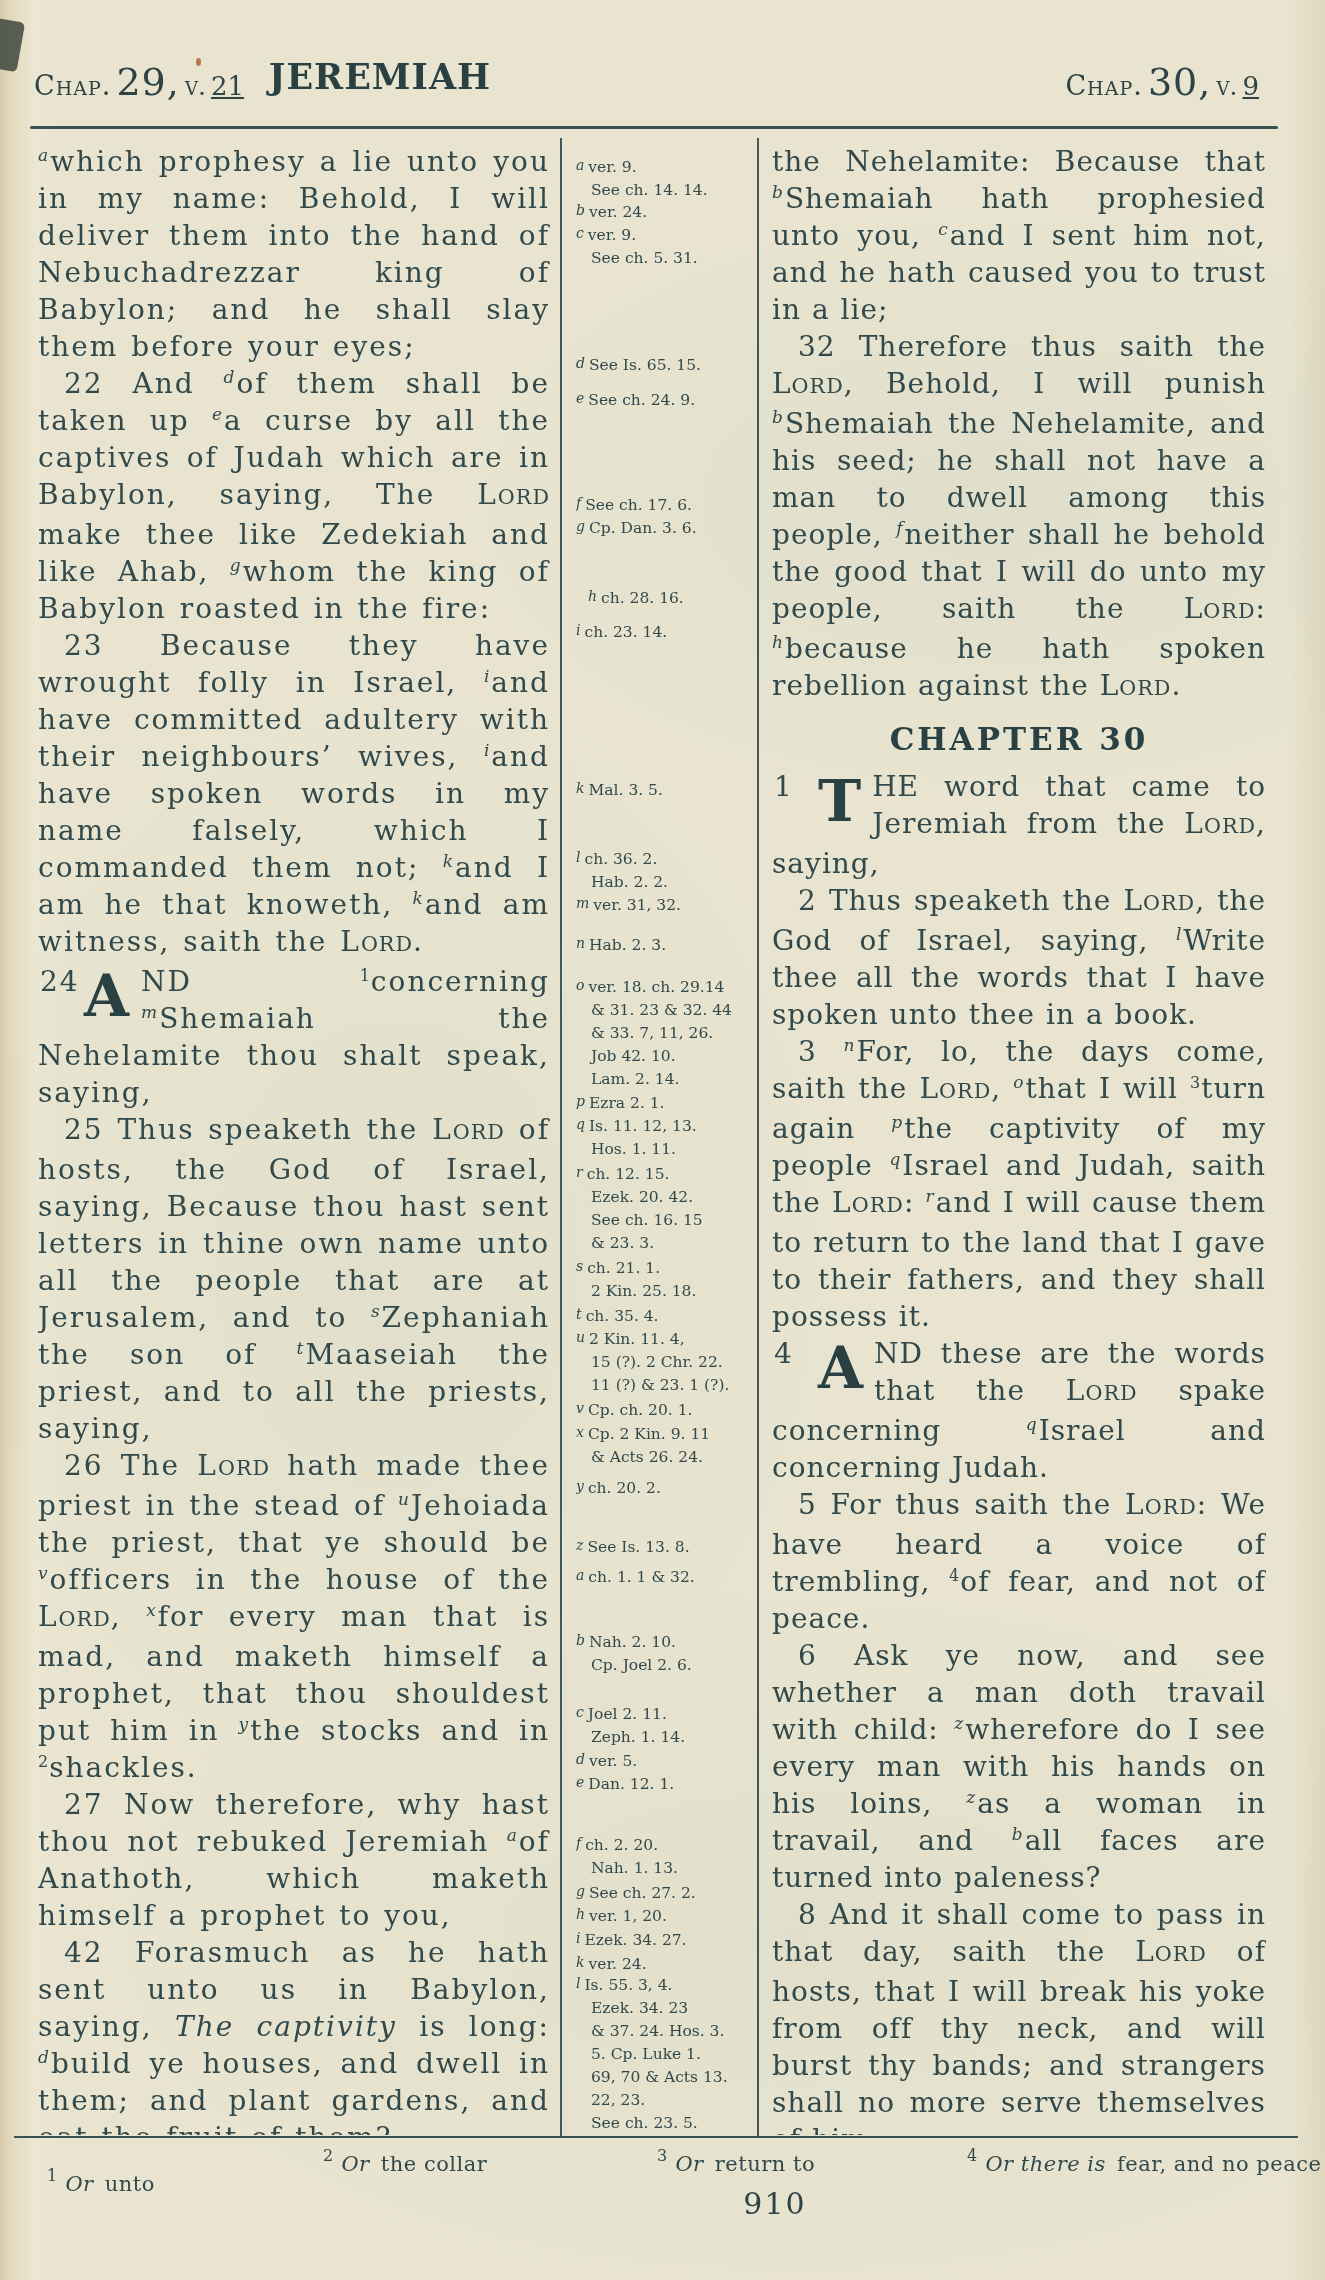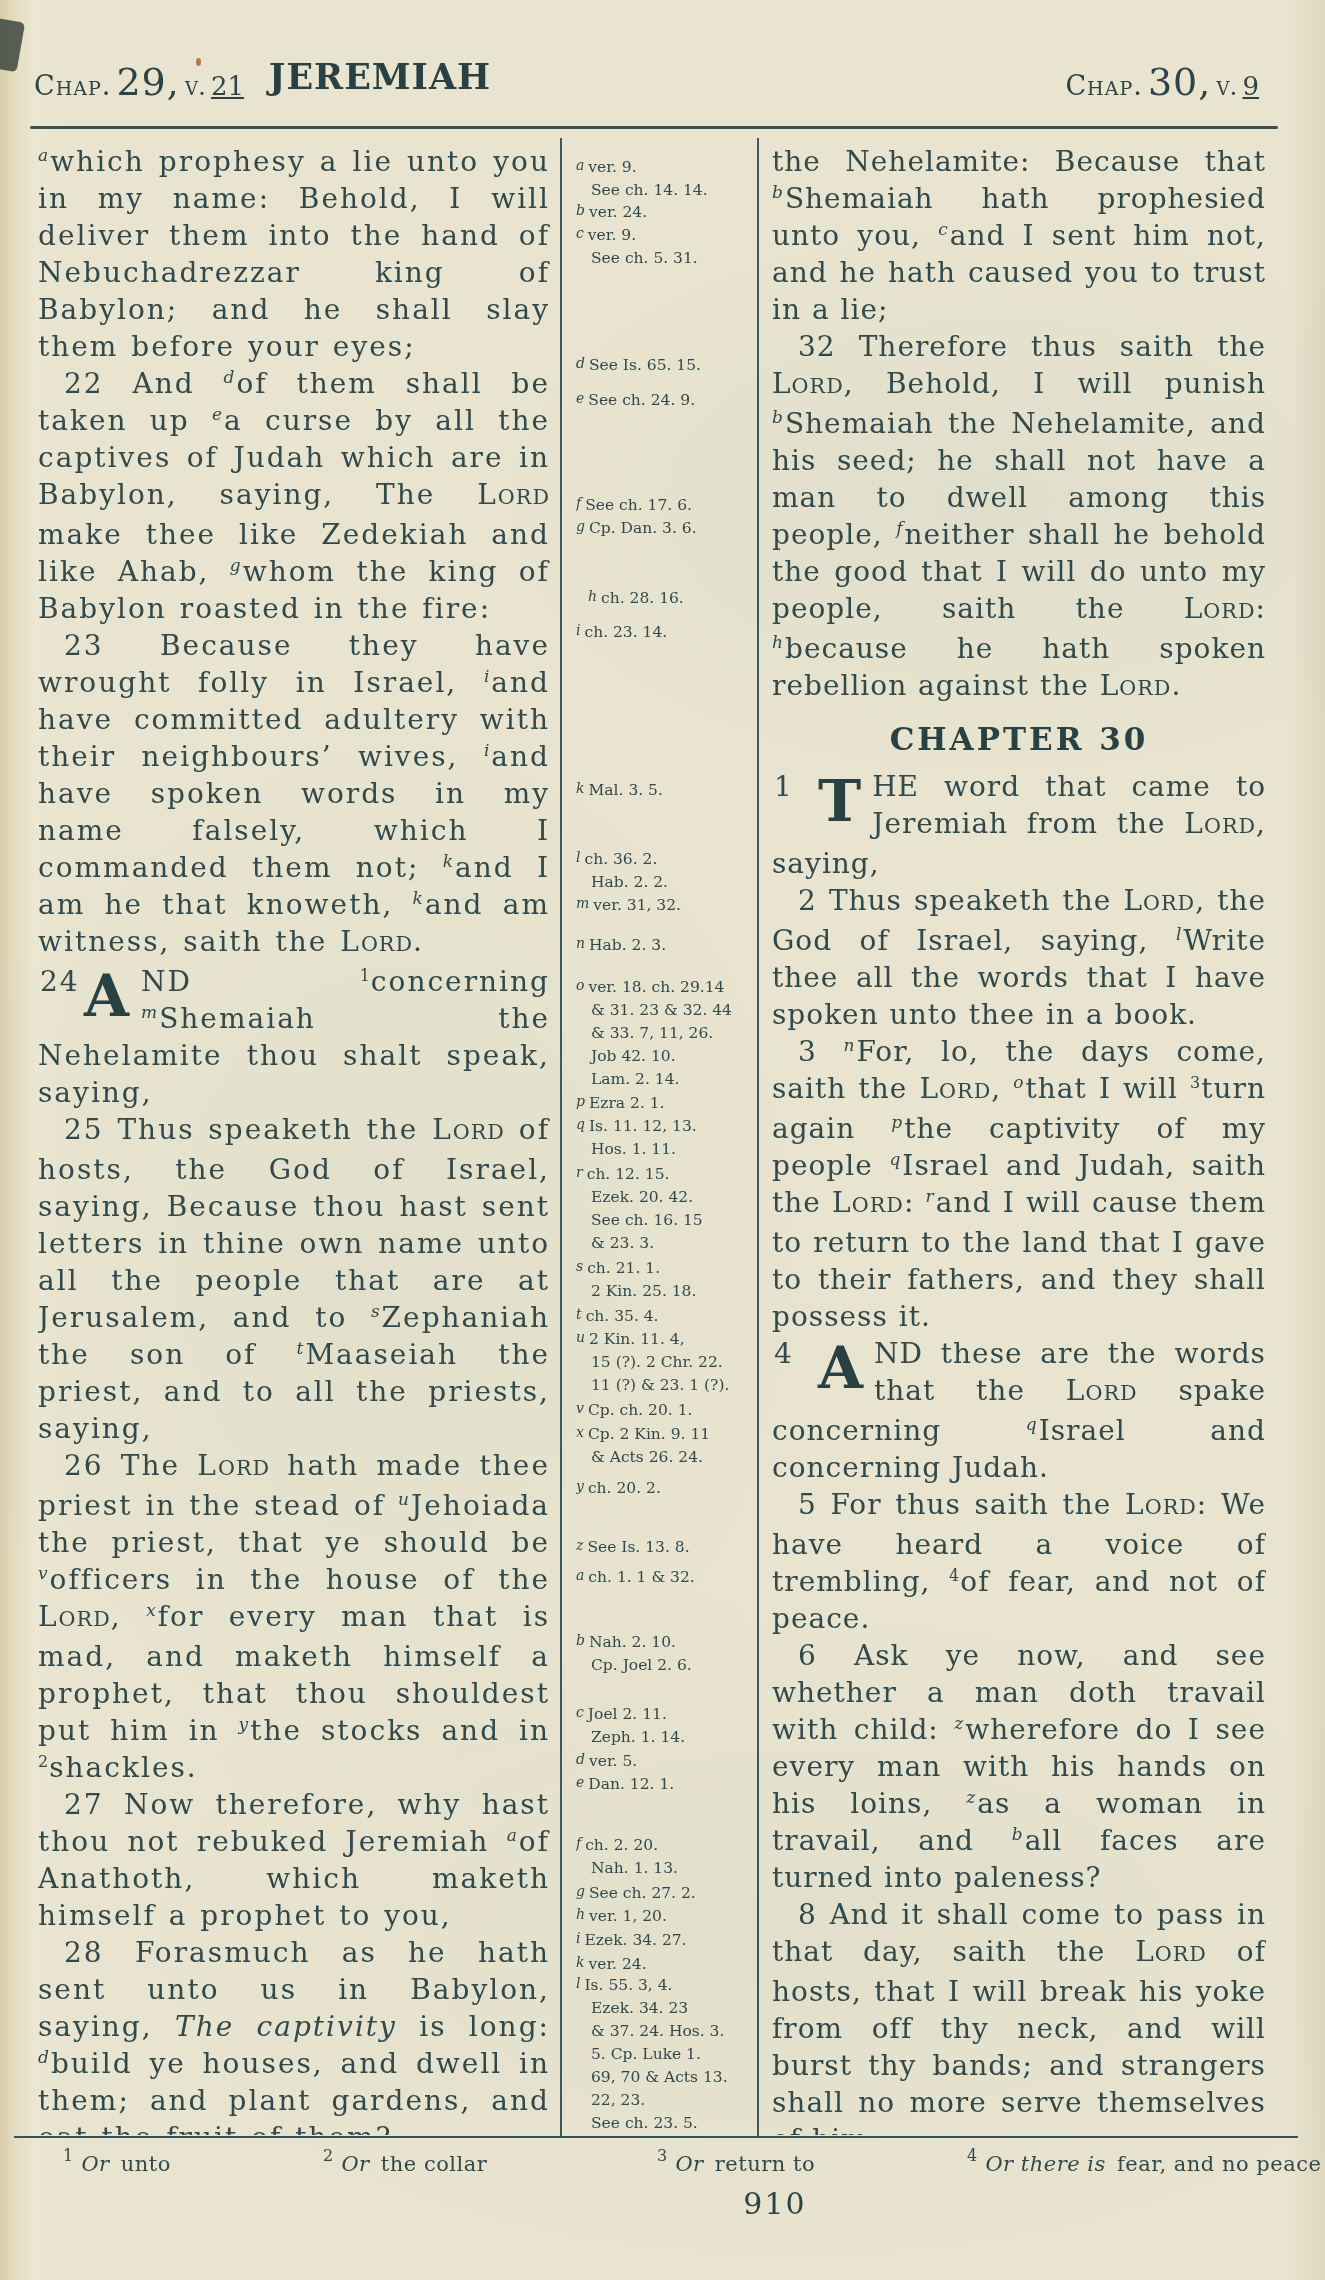--- a/index.html
+++ b/index.html
@@ -85,21 +85,21 @@
   <div class="vrule r2"></div>
 
   <div class="col col-left" id="left-col">
       <p class="para cont"><sup class="rf">a</sup>which prophesy a lie unto you in my name: Behold, I will deliver them into the hand of Nebuchadrezzar king of Babylon; and he shall slay them before your eyes;</p>
       <p class="para"><span class="vnum">22</span> And <sup class="rf">d</sup>of them shall be taken up <sup class="rf">e</sup>a curse by all the captives of Judah which are in Babylon, saying, The <span class="lord">L<span class="ords">ORD</span></span> make thee like Zedekiah and like Ahab, <sup class="rf">g</sup>whom the king of Babylon roasted in the fire:</p>
       <p class="para"><span class="vnum">23</span> Because they have wrought folly in Israel, <sup class="rf">i</sup>and have committed adultery with their neighbours’ wives, <sup class="rf">i</sup>and have spoken words in my name falsely, which I commanded them not; <sup class="rf">k</sup>and I am he that knoweth, <sup class="rf">k</sup>and am witness, saith the <span class="lord">L<span class="ords">ORD</span></span>.</p>
       <p class="para dc"><span class="vnum dcnum">24</span><span class="dropcap">A</span>ND <sup class="fn">1</sup>concerning <sup class="rf">m</sup>Shemaiah the Nehelamite thou shalt speak, saying,</p>
       <p class="para"><span class="vnum">25</span> Thus speaketh the <span class="lord">L<span class="ords">ORD</span></span> of hosts, the God of Israel, saying, Because thou hast sent letters in thine own name unto all the people that are at Jerusalem, and to <sup class="rf">s</sup>Zephaniah the son of <sup class="rf">t</sup>Maaseiah the priest, and to all the priests, saying,</p>
       <p class="para"><span class="vnum">26</span> The <span class="lord">L<span class="ords">ORD</span></span> hath made thee priest in the stead of <sup class="rf">u</sup>Jehoiada the priest, that ye should be <sup class="rf">v</sup>officers in the house of the <span class="lord">L<span class="ords">ORD</span></span>, <sup class="rf">x</sup>for every man that is mad, and maketh himself a prophet, that thou shouldest put him in <sup class="rf">y</sup>the stocks and in <sup class="fn">2</sup>shackles.</p>
       <p class="para"><span class="vnum">27</span> Now therefore, why hast thou not rebuked Jeremiah <sup class="rf">a</sup>of Anathoth, which maketh himself a prophet to you,</p>
-      <p class="para"><span class="vnum">28</span> Forasmuch as he hath sent unto us in Babylon, saying, <em>The captivity</em> is long: <sup class="rf">d</sup>build ye houses, and dwell in them; and plant gardens, and eat the fruit of them?</p>
+      <p class="para"><span class="vnum">42</span> Forasmuch as he hath sent unto us in Babylon, saying, <em>The captivity</em> is long: <sup class="rf">d</sup>build ye houses, and dwell in them; and plant gardens, and eat the fruit of them?</p>
     </div>
   <div class="col-refs" id="ref-col">
       <div class="ref" style="top: 14px;"><span class="rl">a</span>ver. 9.<br>See ch. 14. 14.</div>
       <div class="ref" style="top: 59px;"><span class="rl">b</span>ver. 24.</div>
       <div class="ref" style="top: 82px;"><span class="rl">c</span>ver. 9.<br>See ch. 5. 31.</div>
       <div class="ref" style="top: 212px;"><span class="rl">d</span>See Is. 65. 15.</div>
       <div class="ref" style="top: 247px;"><span class="rl">e</span>See ch. 24. 9.</div>
       <div class="ref" style="top: 352px;"><span class="rl">f</span>See ch. 17. 6.</div>
       <div class="ref" style="top: 375px;"><span class="rl">g</span>Cp. Dan. 3. 6.</div>
       <div class="ref" style="top: 445px; margin-left: 12px;"><span class="rl">h</span>ch. 28. 16.</div>
@@ -139,20 +139,20 @@
       <p class="para"><span class="vnum">2</span> Thus speaketh the <span class="lord">L<span class="ords">ORD</span></span>, the God of Israel, saying, <sup class="rf">l</sup>Write thee all the words that I have spoken unto thee in a book.</p>
       <p class="para"><span class="vnum">3</span> <sup class="rf">n</sup>For, lo, the days come, saith the <span class="lord">L<span class="ords">ORD</span></span>, <sup class="rf">o</sup>that I will <sup class="fn">3</sup>turn again <sup class="rf">p</sup>the captivity of my people <sup class="rf">q</sup>Israel and Judah, saith the <span class="lord">L<span class="ords">ORD</span></span>: <sup class="rf">r</sup>and I will cause them to return to the land that I gave to their fathers, and they shall possess it.</p>
       <p class="para dc"><span class="vnum dcnum">4</span><span class="dropcap">A</span>ND these are the words that the <span class="lord">L<span class="ords">ORD</span></span> spake concerning <sup class="rf">q</sup>Israel and concerning Judah.</p>
       <p class="para"><span class="vnum">5</span> For thus saith the <span class="lord">L<span class="ords">ORD</span></span>: We have heard a voice of trembling, <sup class="fn">4</sup>of fear, and not of peace.</p>
       <p class="para"><span class="vnum">6</span> Ask ye now, and see whether a man doth travail with child: <sup class="rf">z</sup>wherefore do I see every man with his hands on his loins, <sup class="rf">z</sup>as a woman in travail, and <sup class="rf">b</sup>all faces are turned into paleness?</p>
       <p class="para"><span class="vnum">8</span> And it shall come to pass in that day, saith the <span class="lord">L<span class="ords">ORD</span></span> of hosts, that I will break his yoke from off thy neck, and will burst thy bands; and strangers shall no more serve themselves of him:</p>
     </div>
 
   <div class="foot-rule"></div>
   <div class="footnotes" id="footnotes">
-      <span class="footnote" style="left: 63px;"><sup class="fn">1</sup> <em>Or</em> unto</span>
+      <span class="footnote" style="left: 47px; margin-top: 20px;"><sup class="fn">1</sup> <em>Or</em> unto</span>
       <span class="footnote" style="left: 323px;"><sup class="fn">2</sup> <em>Or</em> the collar</span>
       <span class="footnote" style="left: 657px;"><sup class="fn">3</sup> <em>Or</em> return to</span>
       <span class="footnote" style="left: 967px;"><sup class="fn">4</sup> <em>Or there is</em> fear, and no peace</span>
     </div>
   <div class="folio">910</div>
 
 </div>
 
 </body></html>

